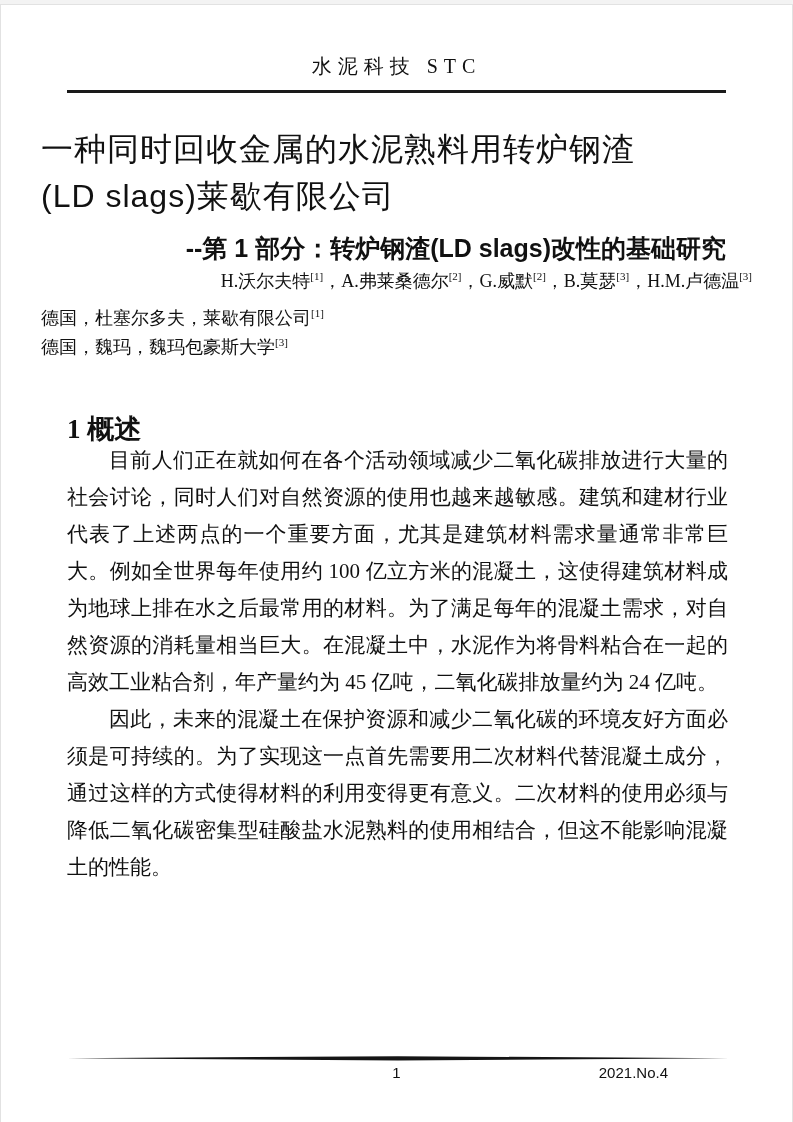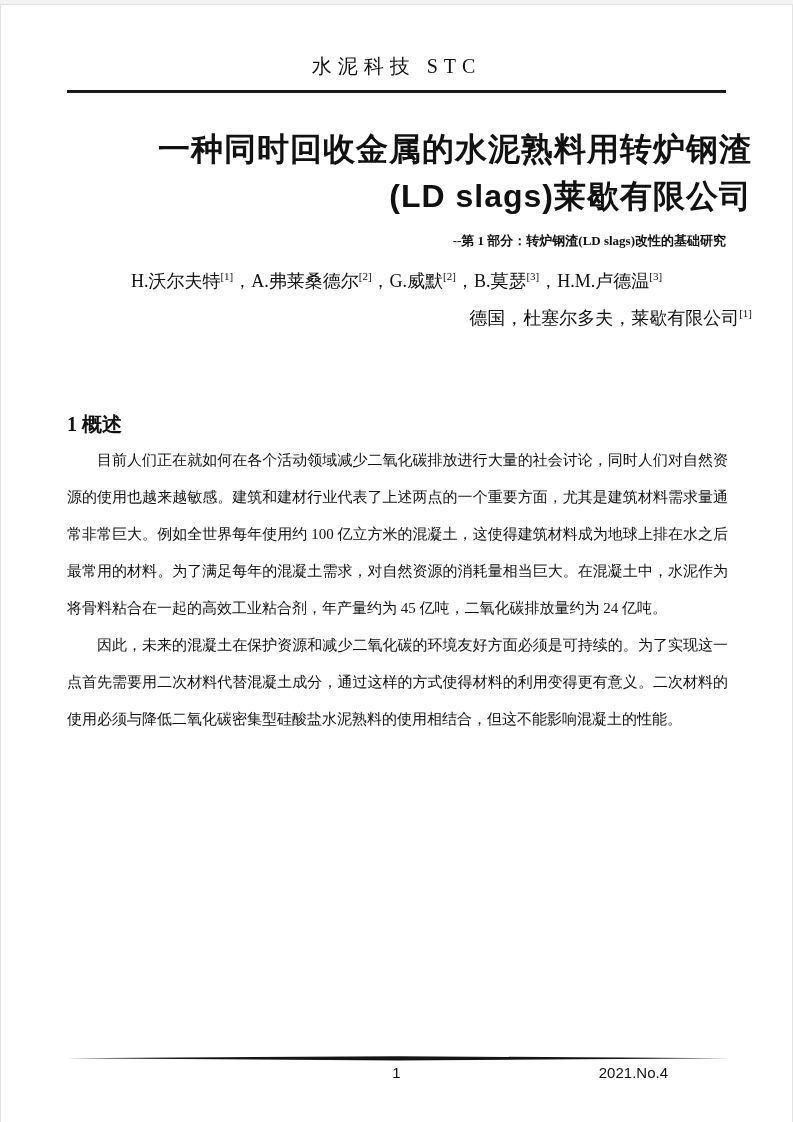--- a/index.html
+++ b/index.html
@@ -37,75 +37,75 @@
     height: 3px;
     background: #1a1a1a;
   }
   
   .title {
     position: absolute;
     top: 121px;
     left: 40px;
     right: 40px;
     margin: 0;
-    text-align: right;
+    text-align: left;
     font-family: "Liberation Sans", "DejaVu Sans", sans-serif;
-    font-weight: bold;
+    font-weight: normal;
     font-size: 32px;
     line-height: 47px;
     letter-spacing: 1px;
   }
   .subtitle {
     position: absolute;
     top: 227px;
     left: 66px;
     right: 66px;
     text-align: right;
-    font-family: Liberation Serif, serif;
+    font-family: Liberation Sans, sans-serif;
     font-weight: bold;
-    font-size: 13px;
+    font-size: 25px;
   }
   
   .authors {
     position: absolute;
     top: 264px;
     left: 40px;
     right: 40px;
-    text-align: center;
+    text-align: right;
     font-size: 18px;
   }
   .affiliations {
     position: absolute;
     top: 299px;
     left: 40px;
     right: 40px;
-    text-align: right;
+    text-align: left;
     font-size: 18px;
     line-height: 28.5px;
   }
   sup {
     font-size: 11px;
     line-height: 0;
   }
   
   .section-heading {
     position: absolute;
     top: 406px;
     left: 66px;
     margin: 0;
-    font-size: 20px;
+    font-size: 27px;
     font-weight: bold;
     font-family: "Liberation Serif", "DejaVu Serif", serif;
   }
   .body-text {
     position: absolute;
     top: 437px;
     left: 66px;
     width: 661px;
-    font-size: 15px;
+    font-size: 21px;
     line-height: 37px;
     text-align: justify;
   }
   .body-text p {
     margin: 0;
     text-indent: 2em;
   }
   
   .footer-rule {
     position: absolute;
@@ -146,20 +146,21 @@
   </div>
 
   <h1 class="title"><span>一种同时回收金属的水泥熟料用转炉钢渣</span><br><span>(LD slags)莱歇有限公司</span></h1>
 
   <div class="subtitle">--第 1 部分：转炉钢渣(LD slags)改性的基础研究</div>
 
   <div class="authors" id="authors"><span>H.沃尔夫特<sup>[1]</sup></span>，<span>A.弗莱桑德尔<sup>[2]</sup></span>，<span>G.威默<sup>[2]</sup></span>，<span>B.莫瑟<sup>[3]</sup></span>，<span>H.M.卢德温<sup>[3]</sup></span></div>
 
   <div class="affiliations" id="affiliations">
       <div>德国，杜塞尔多夫，莱歇有限公司<sup>[1]</sup></div>
+      <div>德国，魏玛，魏玛包豪斯大学<sup>[3]</sup></div>
     </div>
 
   <h2 class="section-heading">1 概述</h2>
 
   <div class="body-text" id="paragraphs">
       <p>目前人们正在就如何在各个活动领域减少二氧化碳排放进行大量的社会讨论，同时人们对自然资源的使用也越来越敏感。建筑和建材行业代表了上述两点的一个重要方面，尤其是建筑材料需求量通常非常巨大。例如全世界每年使用约 100 亿立方米的混凝土，这使得建筑材料成为地球上排在水之后最常用的材料。为了满足每年的混凝土需求，对自然资源的消耗量相当巨大。在混凝土中，水泥作为将骨料粘合在一起的高效工业粘合剂，年产量约为 45 亿吨，二氧化碳排放量约为 24 亿吨。</p>
       <p>因此，未来的混凝土在保护资源和减少二氧化碳的环境友好方面必须是可持续的。为了实现这一点首先需要用二次材料代替混凝土成分，通过这样的方式使得材料的利用变得更有意义。二次材料的使用必须与降低二氧化碳密集型硅酸盐水泥熟料的使用相结合，但这不能影响混凝土的性能。</p>
     </div>
 
   <svg class="footer-rule" viewBox="0 0 100 5" preserveAspectRatio="none" aria-hidden="true">

